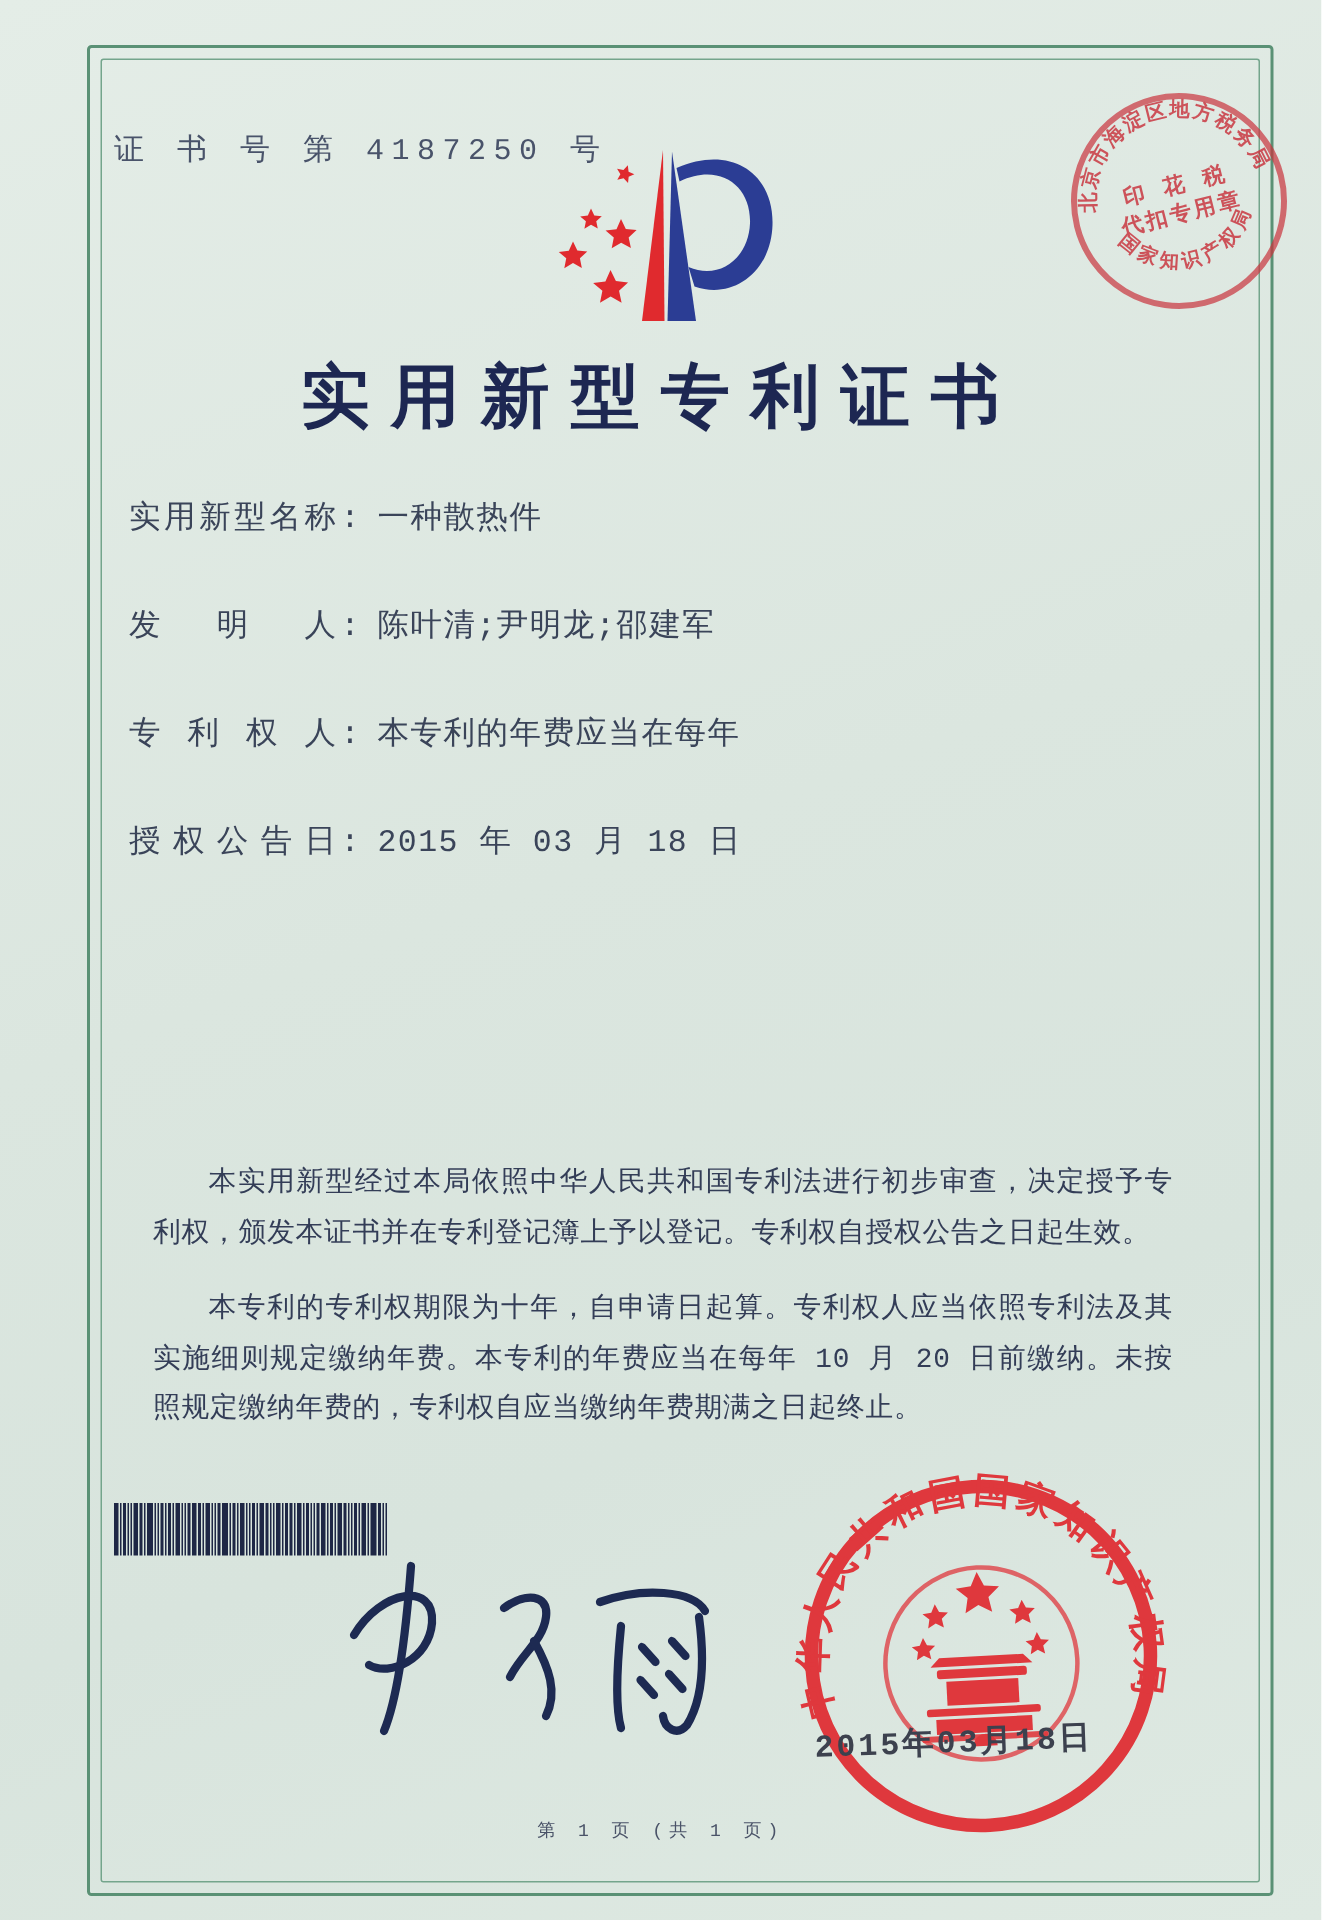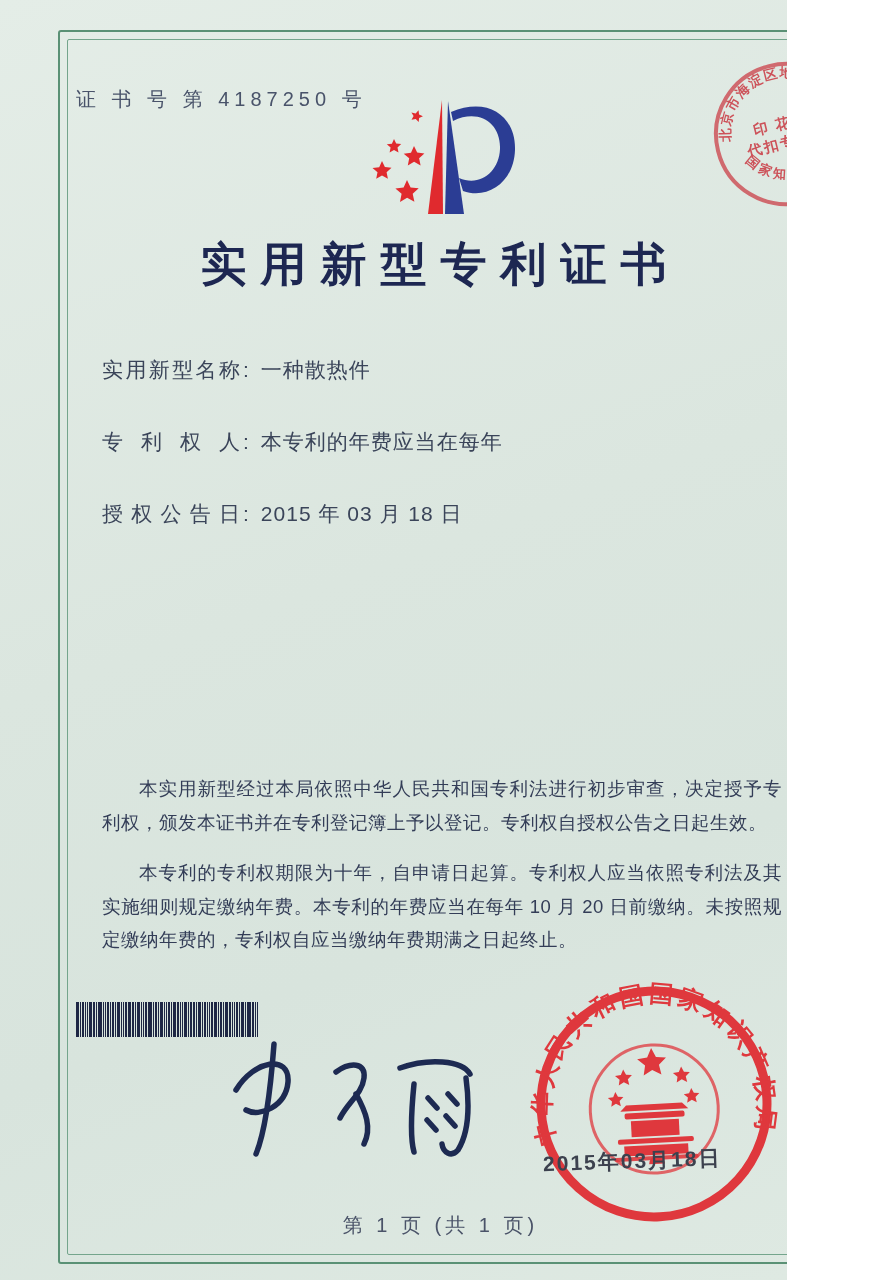--- a/index.html
+++ b/index.html
@@ -1,20 +1,20 @@
 <!DOCTYPE html>
 <html><head>
 <meta charset="utf-8">
 <style>
   html,body{margin:0;padding:0;}
   #page{
     position:relative;
-    width:787px;height:1280px;
+    width:881px;height:1280px;
     background:linear-gradient(160deg,#e4ede7 0%,#dbe6df 45%,#d8e4dd 70%,#dee9e2 100%);
-    font-family:Liberation Sans, sans-serif;
+    font-family:Liberation Mono, monospace;
     overflow:hidden;
   }
   
   .frame-outer{
     position:absolute;left:58px;top:30px;width:787px;height:1230px;
     border:2px solid #5a9175;border-radius:3px;
   }
   .frame-inner{
     position:absolute;left:7px;top:7px;right:7px;bottom:7px;
     border:1px solid #74a58c;border-radius:2px;
@@ -23,21 +23,21 @@
     position:absolute;left:76px;top:86px;
     font-size:20px;letter-spacing:5px;color:#49536a;
   }
   .logo-wrap{position:absolute;left:342px;top:88px;width:220px;height:142px;}
   .tax-stamp{position:absolute;left:698px;top:46px;width:176px;height:176px;transform:rotate(-14deg);opacity:.82;}
   .title{
     position:absolute;left:0;top:234px;width:881px;
     text-align:center;font-size:46px;font-weight:700;
     letter-spacing:14px;color:#1d2752;
   }
-  .fields{position:absolute;left:86px;top:356px;width:720px;margin-left:16px;}
+  .fields{position:absolute;left:86px;top:330px;width:720px;}
   .field-row{height:72px;font-size:21px;color:#3a4459;white-space:nowrap;}
   .f-label{display:inline-block;width:138px;text-align:justify;text-align-last:justify;}
   .f-colon{display:inline-block;margin:0 12px 0 3px;}
   .f-value{letter-spacing:1px;}
   .paragraphs{
     position:absolute;left:86px;top:756px;width:712px;
     font-size:18.5px;line-height:1.83;color:#333d57;
   }
   .paragraphs p{margin:16px;text-indent:2em;text-align:justify;letter-spacing:.5px;}
   .barcode{
@@ -49,21 +49,21 @@
   .sig-labels div{letter-spacing:7px;line-height:1.9;}
   .signature{position:absolute;left:218px;top:1038px;width:260px;height:120px;}
   .seal{position:absolute;left:528px;top:978px;width:252px;height:252px;transform:rotate(-3deg);opacity:.93;}
   .seal-date{
     position:absolute;left:543px;top:1146px;width:240px;
     font-size:21px;font-weight:700;color:#3c414e;letter-spacing:2px;
     transform:rotate(-2deg);white-space:nowrap;
   }
   .footer{
     position:absolute;left:0;top:1212px;width:881px;text-align:center;
-    font-size:20px;color:#4a5368;letter-spacing:4px;
+    font-size:12px;color:#4a5368;letter-spacing:4px;
   }
 </style>
 </head>
 <body>
 
 <div id="page">
 
   <div class="frame-outer">
     <div class="frame-inner"></div>
   </div>
@@ -103,20 +103,23 @@
       <text x="88" y="82" text-anchor="middle" font-size="14.5" fill="#c9323c" letter-spacing="2" font-weight="600">印 花 税</text>
       <text x="88" y="101" text-anchor="middle" font-size="14.5" fill="#c9323c" letter-spacing="2" font-weight="600">代扣专用章</text>
     </svg>
   </div>
 
   <div class="title">实用新型专利证书</div>
 
   <div class="fields">
     <div class="field-row">
       <span class="f-label">实用新型名称</span><span class="f-colon">:</span><span class="f-value">一种散热件</span>
+    </div>
+    <div class="field-row">
+      <span class="f-label">发明人</span><span class="f-colon">:</span><span class="f-value">陈叶清;尹明龙;邵建军</span>
     </div>
     <div class="field-row">
       <span class="f-label">专利权人</span><span class="f-colon">:</span><span class="f-value">本专利的年费应当在每年</span>
     </div>
     <div class="field-row">
       <span class="f-label">授权公告日</span><span class="f-colon">:</span><span class="f-value">2015 年 03 月 18 日</span>
     </div>
   </div>
 
   <div class="paragraphs">

